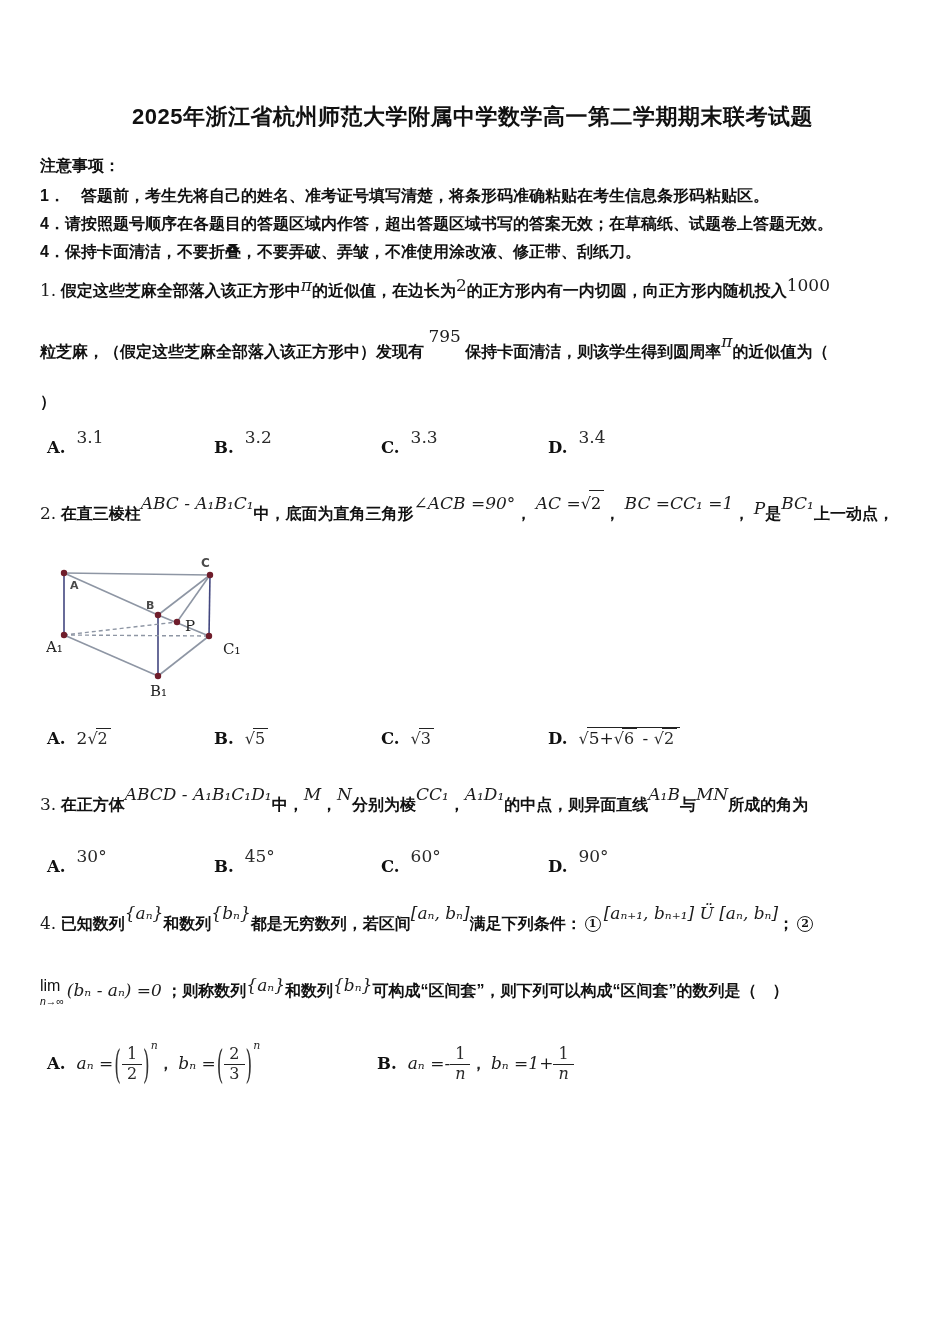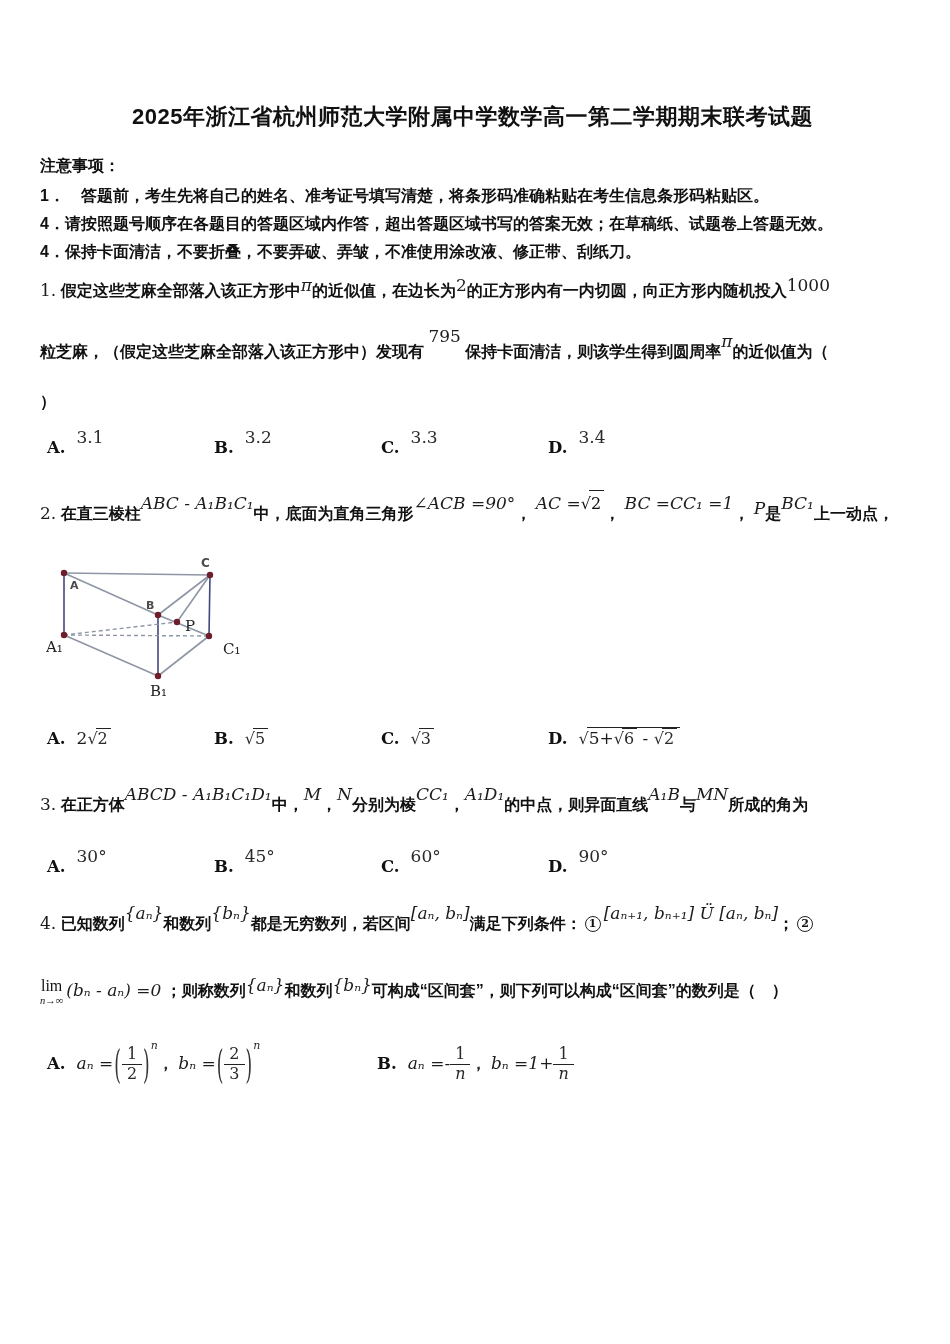--- a/index.html
+++ b/index.html
@@ -35,21 +35,21 @@
   .rs { font-style:normal; }
   .rb { display:inline-block; border-top:1.4px solid #222; margin-left:-2px; padding:0 3px 0 2px; font-style:normal; }
 
   .frac { display:inline-block; text-align:center; vertical-align:middle; line-height:1.05; font-family:"DejaVu Serif","Liberation Serif",serif; font-size:16px; }
   .fn { display:block; padding:0 5px 1px; }
   .fd { display:block; border-top:1.3px solid #222; padding:1px 5px 0; }
   .it { font-style:italic; }
   .bp { display:inline-block; transform:scaleY(2.25); font-family:"DejaVu Serif",serif; font-style:normal; font-weight:300; vertical-align:middle; font-size:17px; padding:0 1px; color:#333; }
   sup.ex { font-size:11px; font-family:"DejaVu Serif",serif; font-style:italic; position:relative; top:-13px; }
 
-  .lim { display:inline-block; text-align:center; vertical-align:middle; line-height:1; font-family:Liberation Serif, serif; margin-right:3px; }
+  .lim { display:inline-block; text-align:left; vertical-align:middle; line-height:1; font-family:Liberation Sans, sans-serif; margin-right:3px; }
   .lt { display:block; font-size:16px; font-style:normal; }
   .lb { display:block; font-size:10.5px; font-style:italic; margin-top:2px; }
 
   .circ { display:inline-flex; width:16px; height:16px; border:1.3px solid #222; border-radius:50%; align-items:center; justify-content:center; font-size:11px; font-weight:700; vertical-align:2px; margin:0 3px; font-style:normal; font-family:"DejaVu Serif",serif; }
 
   .fig { margin:26px 0 0 6px; }
   .fig svg { display:block; }
 </style>
 </head>
 <body>

